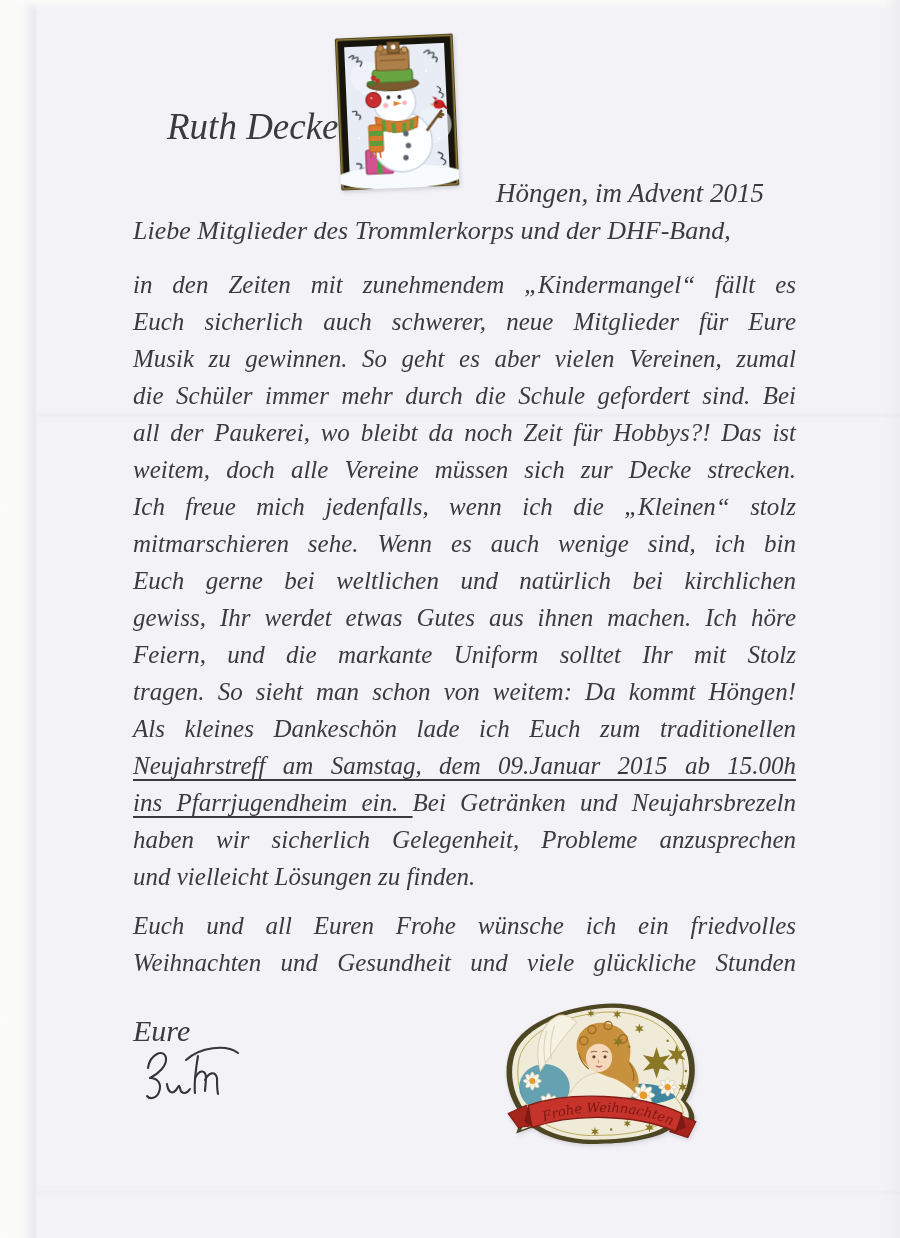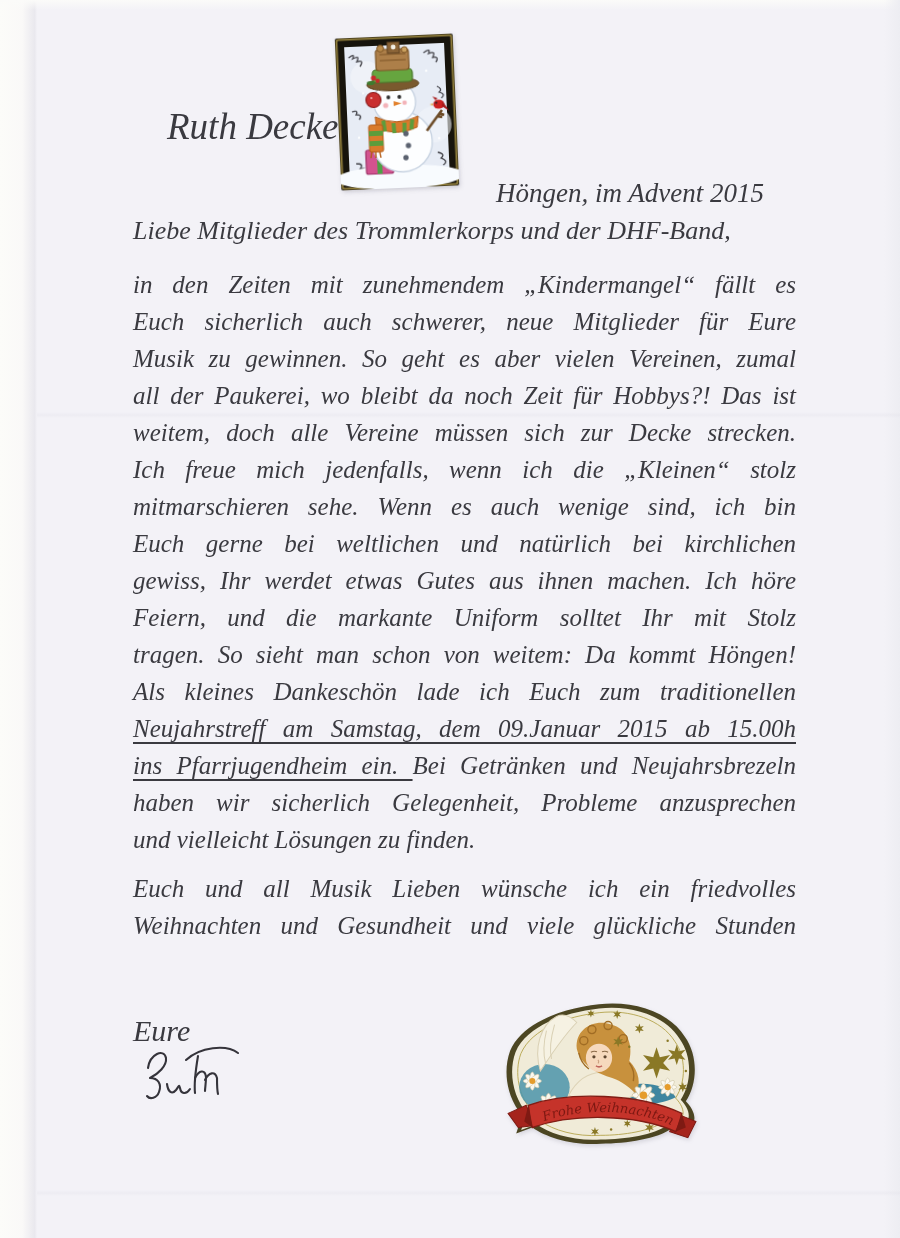--- a/index.html
+++ b/index.html
@@ -122,36 +122,37 @@
   </div>
 
   <div class="abs dateline">Höngen, im Advent 2015</div>
   <div class="abs salutation">Liebe Mitglieder des Trommlerkorps und der DHF-Band,</div>
 
   <div class="abs letter-body">
       <div class="para">
         <div class="line just"><span>in den Zeiten mit zunehmendem „Kindermangel“ fällt es</span></div>
         <div class="line just"><span>Euch sicherlich auch schwerer, neue Mitglieder für Eure</span></div>
         <div class="line just"><span>Musik zu gewinnen. So geht es aber vielen Vereinen, zumal</span></div>
+        <div class="line just"><span>die Schüler immer mehr durch die Schule gefordert sind. Bei</span></div>
         <div class="line just"><span>all der Paukerei, wo bleibt da noch Zeit für Hobbys?! Das ist</span></div>
         <div class="line just"><span>weitem, doch alle Vereine müssen sich zur Decke strecken.</span></div>
         <div class="line just"><span>Ich freue mich jedenfalls, wenn ich die „Kleinen“ stolz</span></div>
         <div class="line just"><span>mitmarschieren sehe. Wenn es auch wenige sind, ich bin</span></div>
         <div class="line just"><span>Euch gerne bei weltlichen und natürlich bei kirchlichen</span></div>
         <div class="line just"><span>gewiss, Ihr werdet etwas Gutes aus ihnen machen. Ich höre</span></div>
         <div class="line just"><span>Feiern, und die markante Uniform solltet Ihr mit Stolz</span></div>
         <div class="line just"><span>tragen. So sieht man schon von weitem: Da kommt Höngen!</span></div>
         <div class="line just"><span>Als kleines Dankeschön lade ich Euch zum traditionellen</span></div>
         <div class="line just"><span class="ul">Neujahrstreff am Samstag, dem 09.Januar 2015 ab 15.00h</span></div>
         <div class="line just"><span class="ul">ins Pfarrjugendheim ein. </span><span>Bei Getränken und Neujahrsbrezeln</span></div>
         <div class="line just"><span>haben wir sicherlich Gelegenheit, Probleme anzusprechen</span></div>
         <div class="line"><span>und vielleicht Lösungen zu finden.</span></div>
       </div>
       <div class="para">
-        <div class="line just"><span>Euch und all Musik Lieben wünsche ich ein friedvolles</span></div>
+        <div class="line just"><span>Euch und all Euren Frohe wünsche ich ein friedvolles</span></div>
         <div class="line just"><span>Weihnachten und Gesundheit und viele glückliche Stunden</span></div>
       </div>
     </div>
 
   <div class="abs closing">Eure</div>
 
   <div class="abs signature-box" aria-label="Ruth">
     <svg viewBox="0 0 110 70">
       <g fill="none" stroke="#35343b" stroke-width="2.1" stroke-linecap="round" stroke-linejoin="round">
         <path d="M14,30 C16,16 30,10 32,20 C33,28 24,36 16,40 C24,40 28,46 25,54 C23,60 16,62 13,58"></path>

